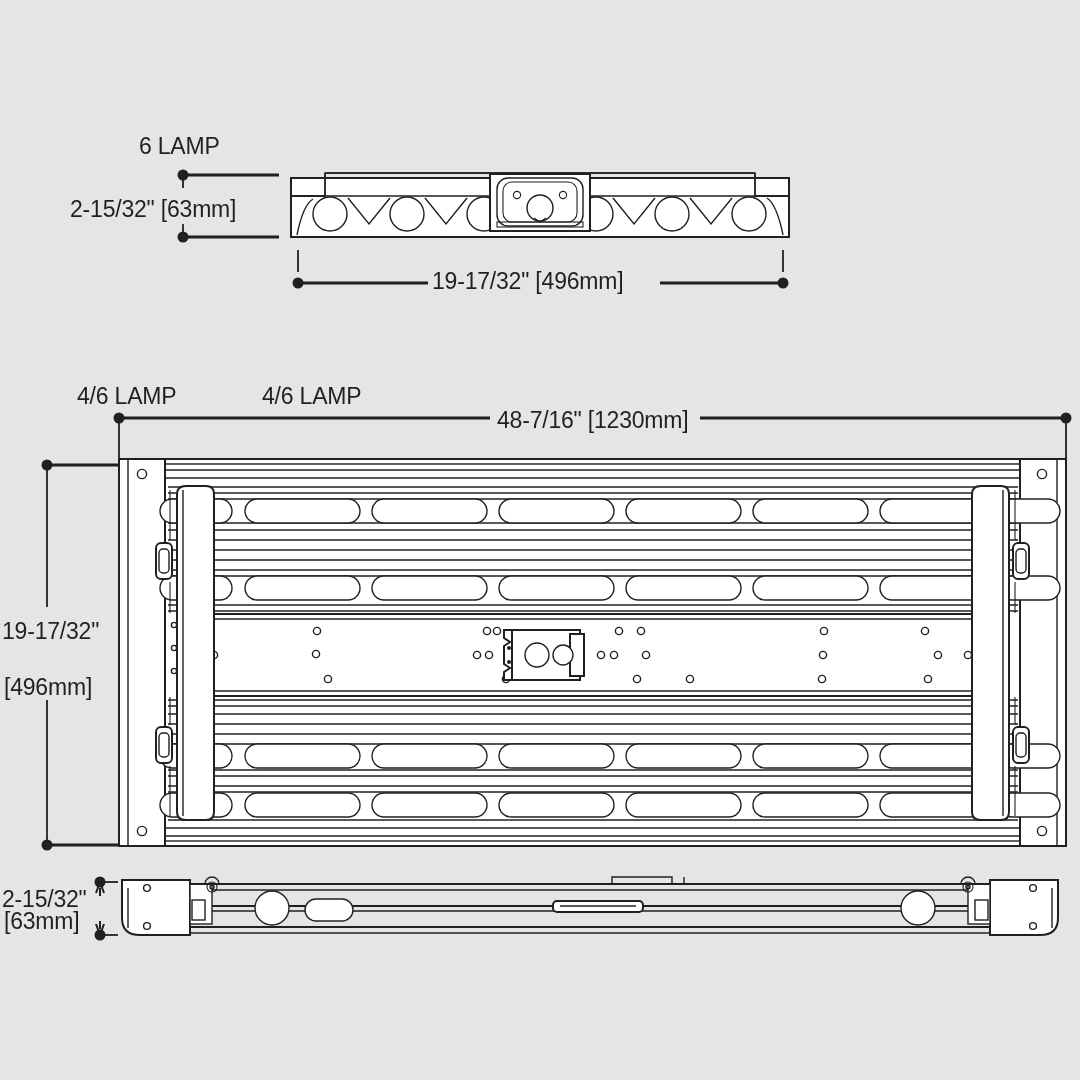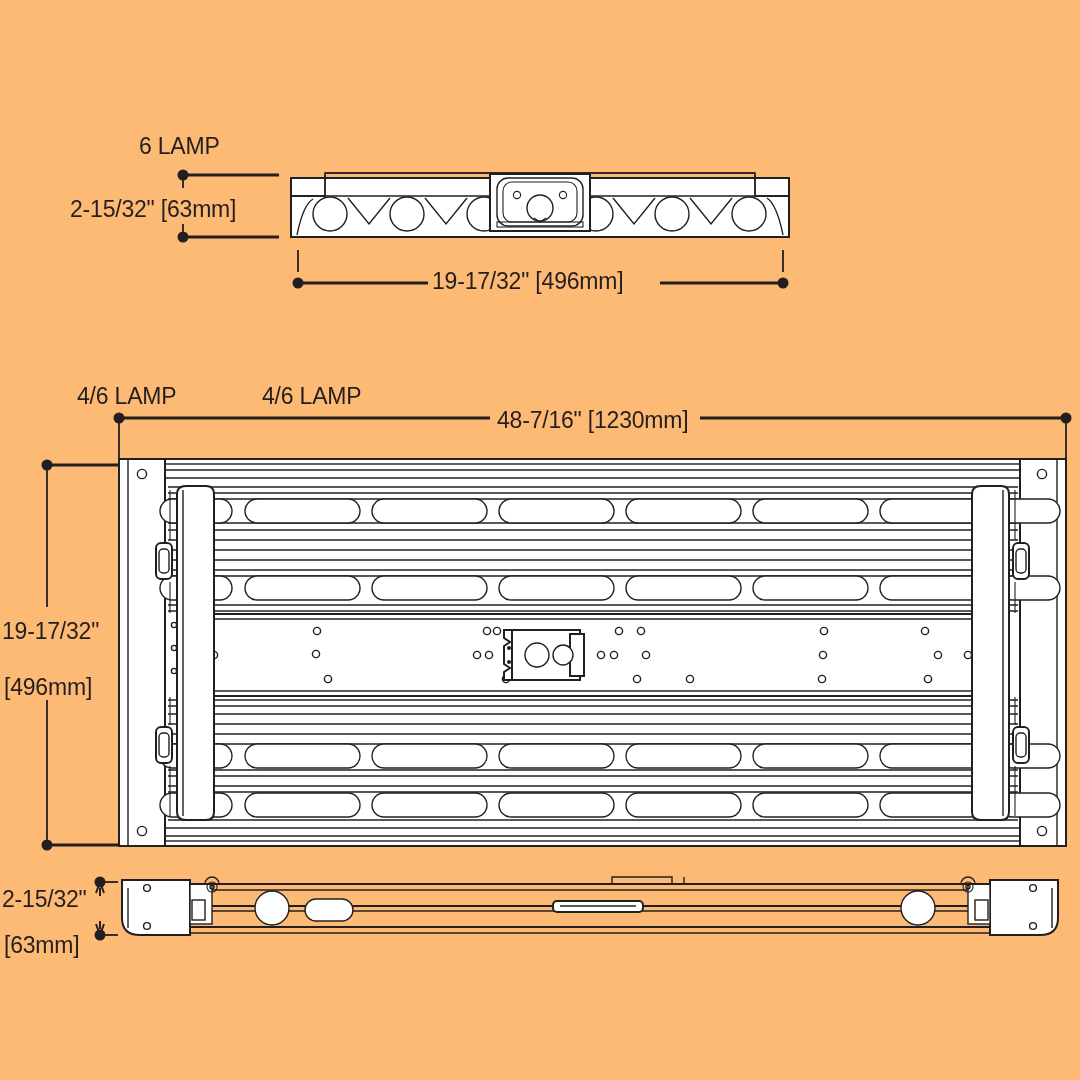--- a/index.html
+++ b/index.html
@@ -4,21 +4,21 @@
 <style>
   html, body {
     margin: 0;
     padding: 0;
     background: #ffffff;
   }
   #sheet {
     position: relative;
     width: 1080px;
     height: 1080px;
-    background: #fdba74;
+    background: #e5e5e5;
     font-family: "Liberation Sans", sans-serif;
     overflow: hidden;
   }
   .dim-label {
     position: absolute;
     color: #231f20;
     font-family: "Liberation Sans", sans-serif;
     font-size: 23px;
     letter-spacing: -0.2px;
     white-space: pre;
@@ -55,21 +55,21 @@
   <div class="dim-label" style="left:77px; top:383px;">4/6 LAMP</div>
 
   <div class="dim-label" style="left:262px; top:383px;">4/6 LAMP</div>
 
   <div class="dim-label" style="left:497px; top:407px;">48-7/16" [1230mm]</div>
 
   <div class="dim-label two-line" style="left:2px; top:618px;">19-17/32"</div>
   <div class="dim-label two-line" style="left:4px; top:648px;margin-top:26px;">[496mm]</div>
 
   <div class="dim-label two-line" style="left:2px; top:886px;">2-15/32"</div>
-  <div class="dim-label two-line" style="left:4px; top:932px;text-align:right;">[63mm]</div>
+  <div class="dim-label two-line" style="left:4px; top:908px;text-align:right;">[63mm]</div>
 
   <svg class="layer" viewBox="0 0 1080 1080">
 
     <g>
 
       <g>
         <line class="heavy" x1="183" y1="175" x2="279" y2="175"></line>
         <line class="heavy" x1="183" y1="237" x2="279" y2="237"></line>
         <circle class="dot" cx="183" cy="175" r="5.5"></circle>
         <circle class="dot" cx="183" cy="237" r="5.5"></circle>

